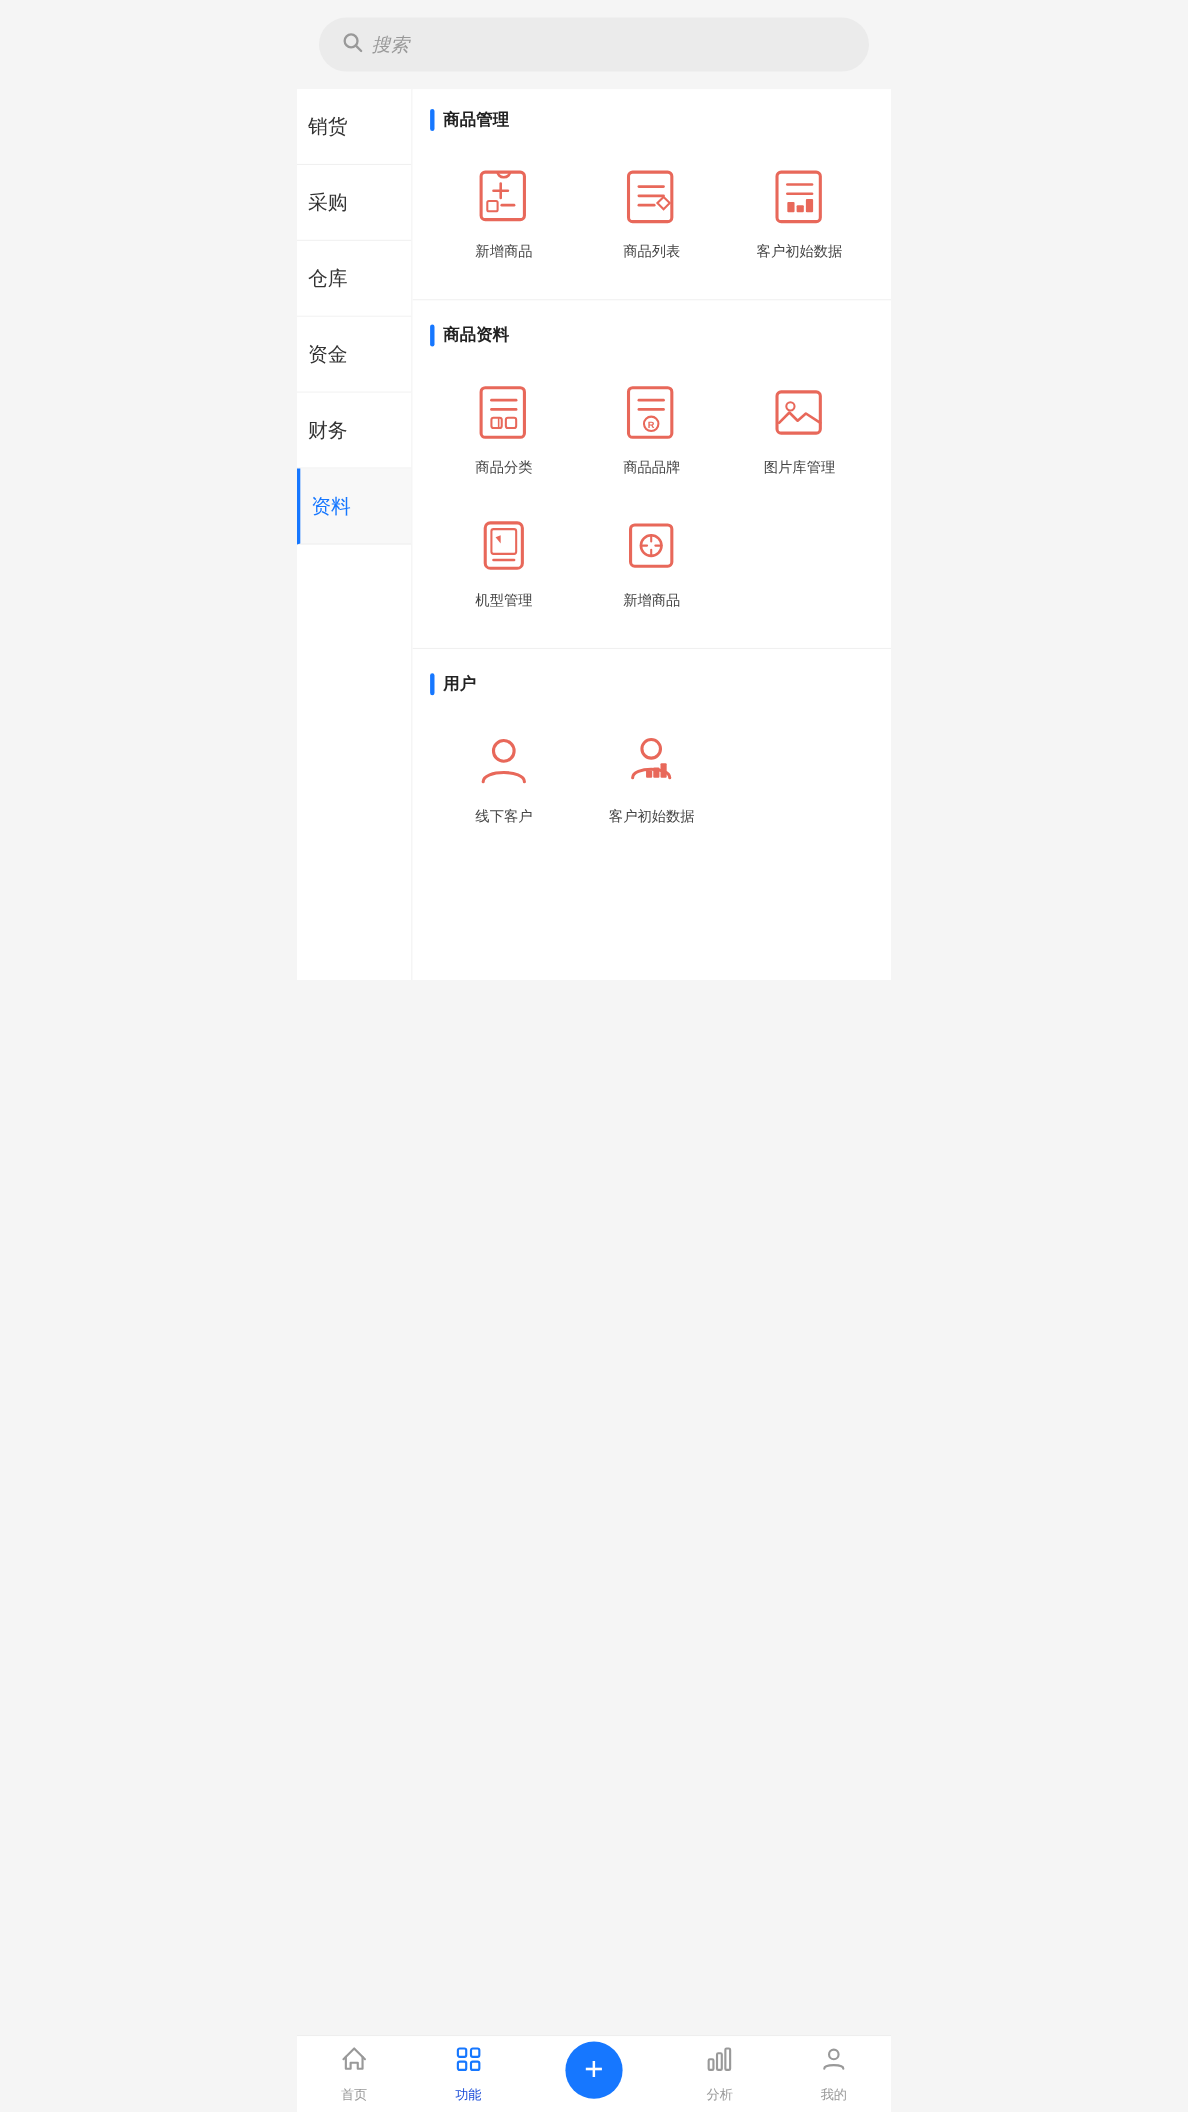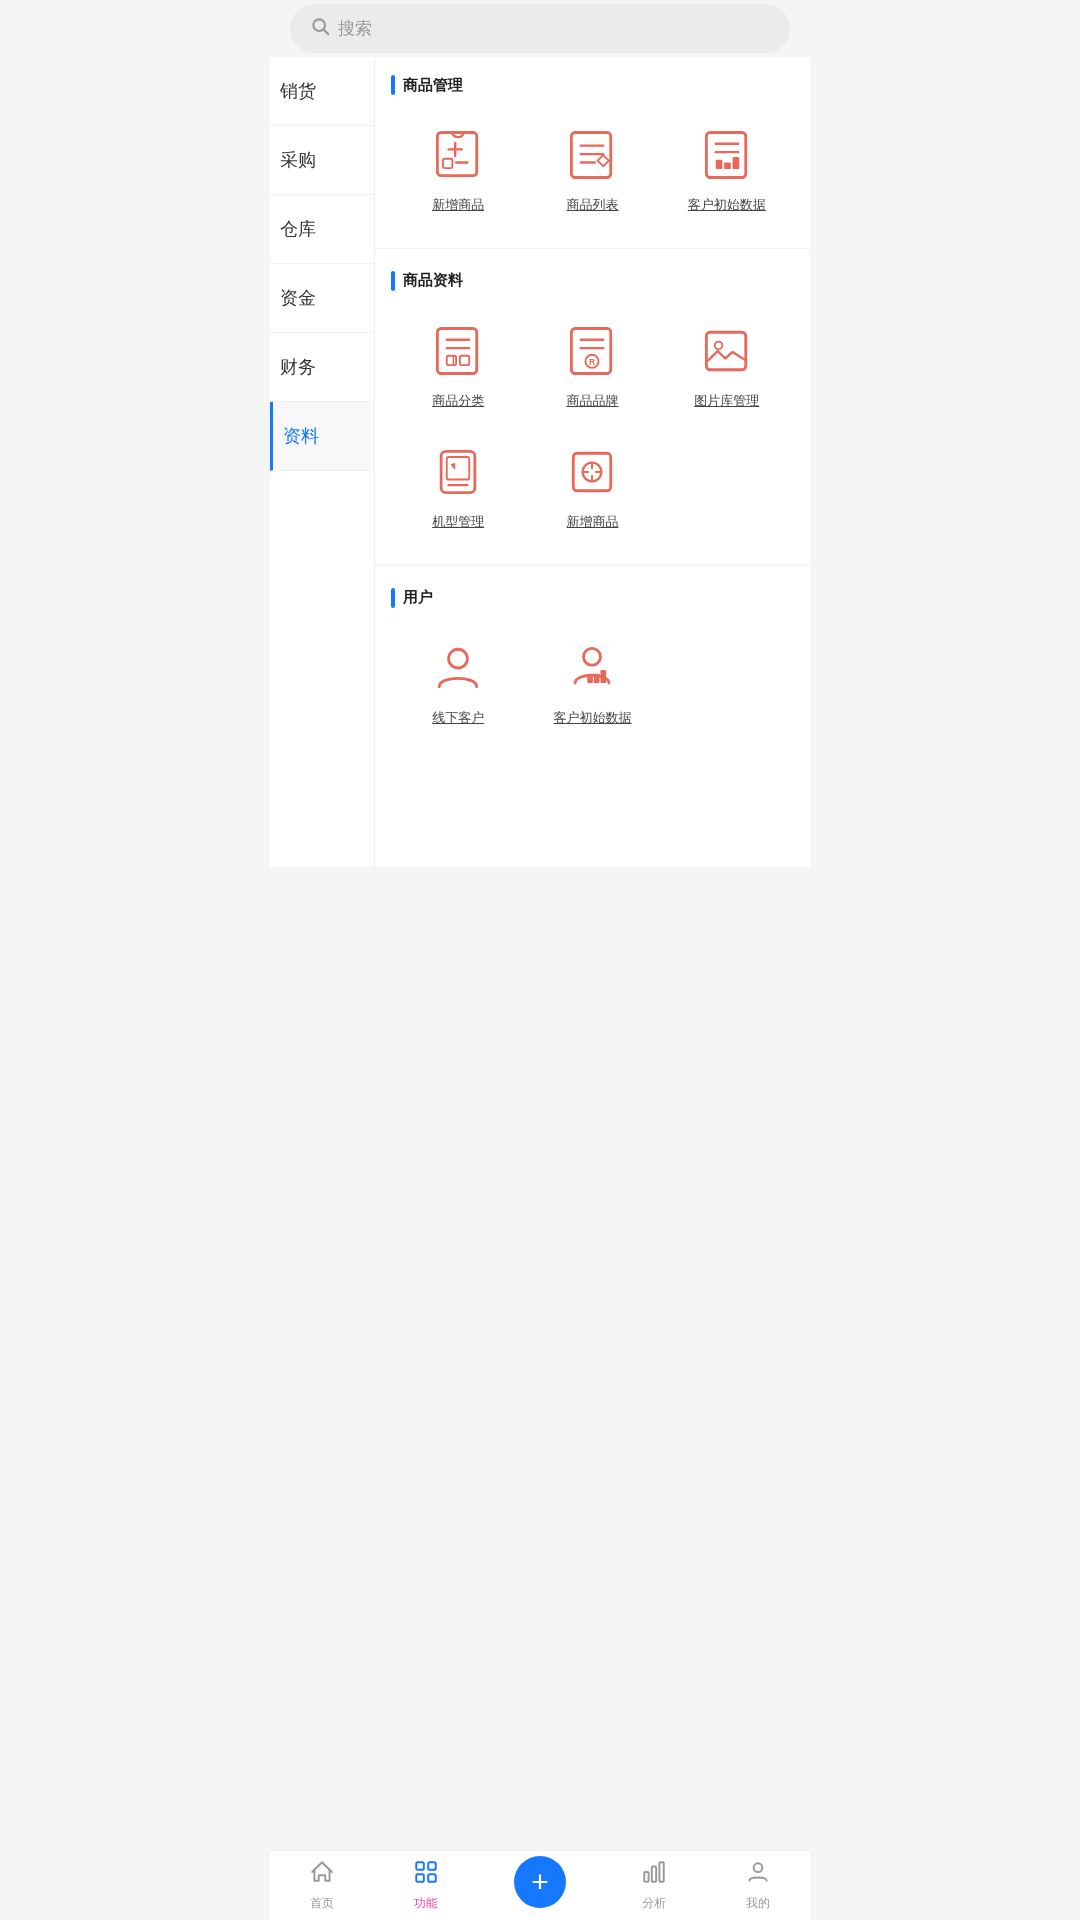--- a/index.html
+++ b/index.html
@@ -11,21 +11,22 @@
       max-width: 540px;
       margin: 0 auto;
       min-height: 960px;
       position: relative;
       overflow: hidden;
     }
 
     
     .search-bar-container {
       background: #f5f5f5;
-      padding: 4px 20px;
+      padding: 16px 20px;
+      font-style: italic;
     }
     .search-bar {
       background: #ebebeb;
       border-radius: 50px;
       display: flex;
       align-items: center;
       padding: 12px 20px;
       gap: 8px;
     }
     .search-icon-svg {
@@ -120,21 +121,20 @@
       height: 64px;
       display: flex;
       align-items: center;
       justify-content: center;
     }
     .icon-label {
       font-size: 13px;
       color: #444;
       text-align: center;
       line-height: 1.3;
-      text-decoration: underline;
     }
 
     
     .icon-svg {
       width: 60px;
       height: 60px;
     }
 
     
     .content-area::-webkit-scrollbar { width: 4px; }
@@ -168,21 +168,21 @@
     .nav-icon {
       font-size: 24px;
       color: #999;
     }
     .nav-icon.active { color: #1677ff; }
     .nav-label {
       font-size: 12px;
       color: #999;
       font-family: Liberation Mono, monospace;
     }
-    .nav-label.active { color: #ec4899; }
+    .nav-label.active { color: #1d4ed8; }
     .nav-plus {
       width: 52px;
       height: 52px;
       background: #1677ff;
       border-radius: 50%;
       display: flex;
       align-items: center;
       justify-content: center;
       margin-bottom: 8px;
       cursor: pointer;

